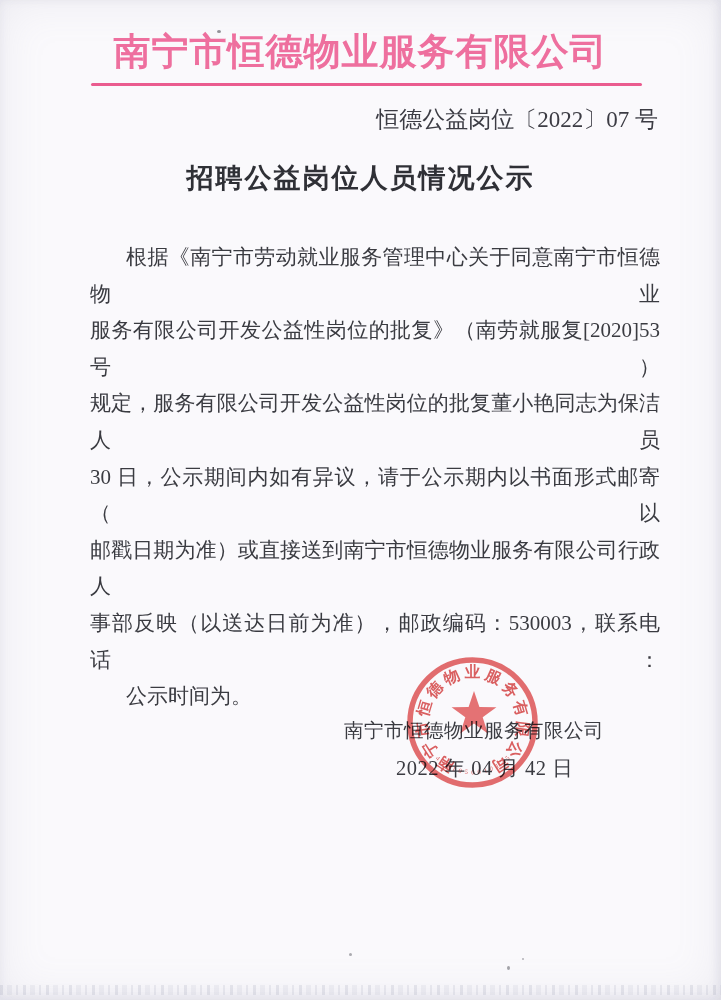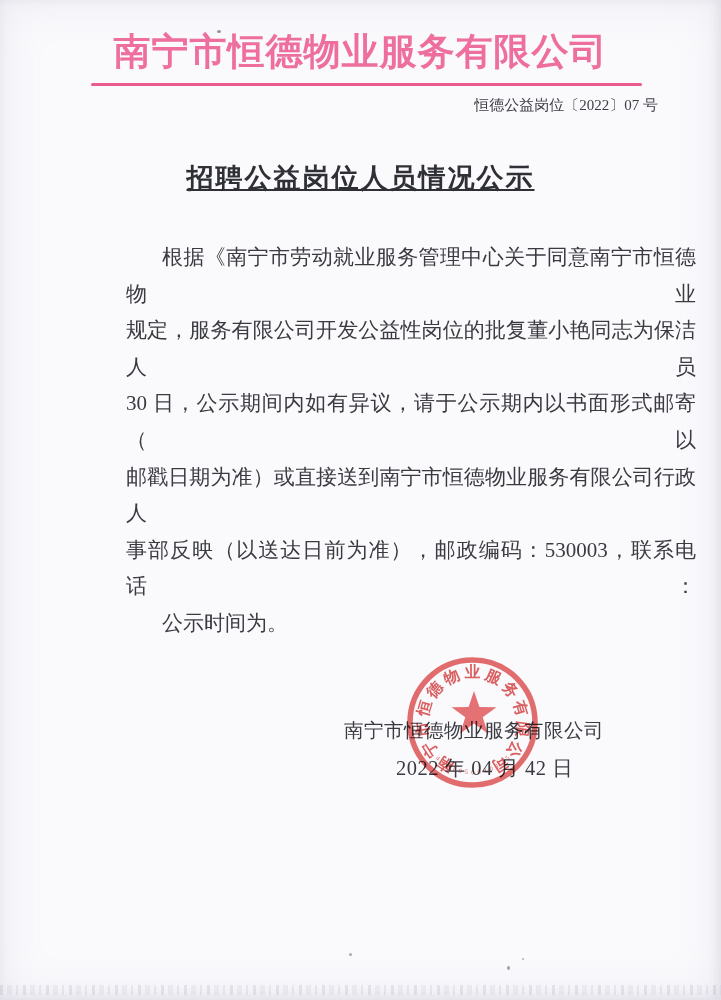--- a/index.html
+++ b/index.html
@@ -15,34 +15,33 @@
   .letterhead{
     position:absolute;top:27px;left:0;width:721px;text-align:center;
     font-size:37px;font-weight:bold;letter-spacing:1px;color:#ee6f9e;
     white-space:nowrap;
   }
   .header-rule{
     position:absolute;top:83px;left:91px;width:551px;height:3px;
     background:#ea5c8f;border-radius:2px;
   }
   .doc-number{
-    position:absolute;top:96px;right:63px;
-    font-size:15px;color:#3c3c44;white-space:nowrap;
+    position:absolute;top:104px;right:63px;
+    font-size:23px;color:#3c3c44;white-space:nowrap;
   }
   .doc-title{
     position:absolute;top:160px;left:0;width:721px;text-align:center;
     font-size:27px;font-weight:bold;letter-spacing:2px;color:#2f3036;
     white-space:nowrap;
-    text-decoration:underline;
   }
   .body-text{
     position:absolute;top:239px;left:90px;width:570px;
     font-size:21px;line-height:36.6px;color:#3a3b41;
   }
-  .line{width:100%;margin-left:36px;}
+  .line{width:100%;}
   .line.j{text-align:justify;text-align-last:justify;}
   .line.indent{text-indent:36px;}
   .uname{text-underline-offset:3px;}
   .signature{
     position:absolute;top:717px;left:344px;
     font-size:19.5px;color:#3a3b41;letter-spacing:.5px;white-space:nowrap;z-index:3;
   }
   .date-line{
     position:absolute;top:754px;left:396px;
     font-size:20.5px;color:#3a3b41;letter-spacing:.5px;white-space:nowrap;z-index:3;
@@ -69,20 +68,21 @@
 
 <div class="vignette"></div>
 
 <div class="letterhead">南宁市恒德物业服务有限公司</div>
 <div class="header-rule"></div>
 <div class="doc-number">恒德公益岗位〔2022〕07 号</div>
 <div class="doc-title">招聘公益岗位人员情况公示</div>
 
 <div class="body-text">
   <div class="line j indent">根据《南宁市劳动就业服务管理中心关于同意南宁市恒德物业</div>
+  <div class="line j">服务有限公司开发公益性岗位的批复》（南劳就服复[2020]53 号）</div>
   <div class="line j"><span>规定，服务有限公司开发公益性岗位的批复</span><span class="uname">董小艳</span><span>同志为</span><span class="uname">保洁</span><span>人员</span></div>
   <div class="line j">30 日，公示期间内如有异议，请于公示期内以书面形式邮寄（以</div>
   <div class="line j">邮戳日期为准）或直接送到南宁市恒德物业服务有限公司行政人</div>
   <div class="line j">事部反映（以送达日前为准），邮政编码：530003，联系电话：</div>
   <div class="line indent">公示时间为。</div>
 </div>
 
 <div class="signature">南宁市恒德物业服务有限公司</div>
 <div class="date-line">2022 年 04 月 42 日</div>
 

